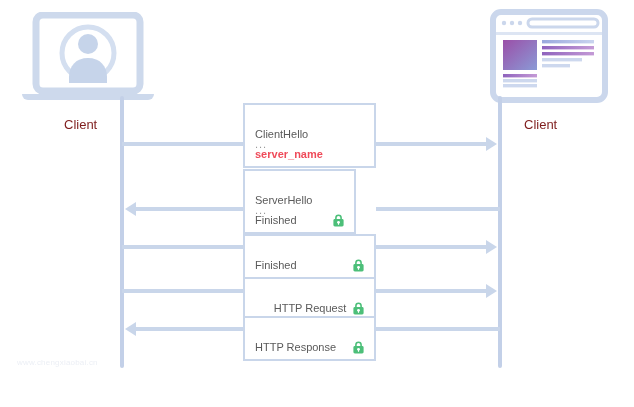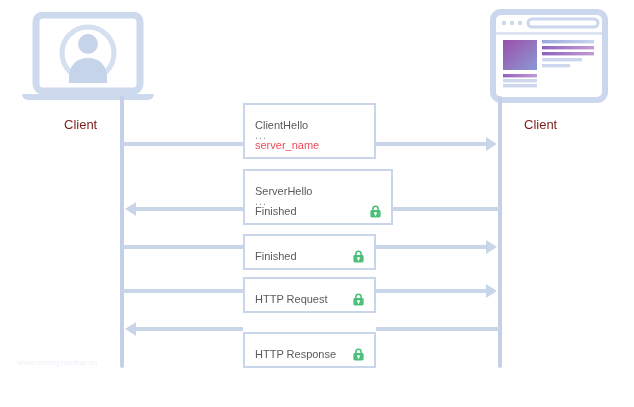--- a/index.html
+++ b/index.html
@@ -69,38 +69,38 @@
     border-bottom: 7px solid transparent;
     border-right: 11px solid #c9d6ea;
   }
 
   
   .msg-box {
     position: absolute;
     box-sizing: border-box;
     background: #ffffff;
     border: 2px solid #c9d6ea;
-    padding: 14px 9px 5px 10px;
+    padding: 23px 9px 5px 10px;
     font-size: 11px;
     line-height: 13px;
     color: #5a5a5a;
     font-family: "Liberation Sans", sans-serif;
   }
   .msg-line {
     position: relative;
     white-space: nowrap;
   }
   .msg-line.dots {
     color: #9a9a9a;
     font-size: 11px;
     line-height: 7px;
     height: 7px;
     letter-spacing: 1px;
   }
-  .msg-line.highlight { color: #ef4b5a; }
+  .msg-line.highlight { color: #ef4b5a; font-weight: bold; }
 
   .lock-icon {
     position: absolute;
     right: 0px;
     top: 0px;
     width: 13px;
     height: 13px;
   }
 
   
@@ -191,21 +191,21 @@
       <div class="msg-box" style="left: 243px; top: 103px; width: 133px;">
         <div class="msg-line">ClientHello</div>
         <div class="msg-line dots">...</div>
         <div class="msg-line highlight">server_name</div>
       </div>
       <div class="msg-row" style="top: 207px;">
         <div class="wire" style="left: 136px; width: 107px;"></div>
         <div class="wire" style="left: 376px; width: 124px;"></div>
         <div class="arrow-head left" style="left: 125px;"></div>
       </div>
-      <div class="msg-box" style="left: 243px; top: 169px; width: 150px;">
+      <div class="msg-box" style="left: 243px; top: 169px; width: 113px;">
         <div class="msg-line">ServerHello</div>
         <div class="msg-line dots">...</div>
         <div class="msg-line">Finished<span class="lock-icon">
   <svg viewBox="0 0 14 14" width="13" height="13" xmlns="http://www.w3.org/2000/svg">
     <rect x="1.5" y="5.5" width="11" height="8" rx="1.6" ry="1.6" fill="#4cbf79"></rect>
     <path d="M4.2 5.8 V4.1 a2.8 2.8 0 0 1 5.6 0 V5.8" fill="none" stroke="#4cbf79" stroke-width="1.7"></path>
     <circle cx="7" cy="9" r="1.5" fill="#ffffff"></circle>
     <rect x="6.4" y="9" width="1.2" height="2.6" fill="#ffffff"></rect>
   </svg></span></div>
       </div>
@@ -221,35 +221,35 @@
     <path d="M4.2 5.8 V4.1 a2.8 2.8 0 0 1 5.6 0 V5.8" fill="none" stroke="#4cbf79" stroke-width="1.7"></path>
     <circle cx="7" cy="9" r="1.5" fill="#ffffff"></circle>
     <rect x="6.4" y="9" width="1.2" height="2.6" fill="#ffffff"></rect>
   </svg></span></div>
       </div>
       <div class="msg-row" style="top: 289px;">
         <div class="wire" style="left: 122px; width: 121px;"></div>
         <div class="wire" style="left: 376px; width: 110px;"></div>
         <div class="arrow-head right" style="left: 486px;"></div>
       </div>
-      <div class="msg-box" style="left: 243px; top: 277px; width: 133px;">
+      <div class="msg-box" style="left: 243px; top: 277px; width: 133px; text-align: center;">
         <div class="msg-line">HTTP Request<span class="lock-icon">
   <svg viewBox="0 0 14 14" width="13" height="13" xmlns="http://www.w3.org/2000/svg">
     <rect x="1.5" y="5.5" width="11" height="8" rx="1.6" ry="1.6" fill="#4cbf79"></rect>
     <path d="M4.2 5.8 V4.1 a2.8 2.8 0 0 1 5.6 0 V5.8" fill="none" stroke="#4cbf79" stroke-width="1.7"></path>
     <circle cx="7" cy="9" r="1.5" fill="#ffffff"></circle>
     <rect x="6.4" y="9" width="1.2" height="2.6" fill="#ffffff"></rect>
   </svg></span></div>
       </div>
       <div class="msg-row" style="top: 327px;">
         <div class="wire" style="left: 136px; width: 107px;"></div>
         <div class="wire" style="left: 376px; width: 124px;"></div>
         <div class="arrow-head left" style="left: 125px;"></div>
       </div>
-      <div class="msg-box" style="left: 243px; top: 332px; width: 133px;">
+      <div class="msg-box" style="left: 243px; top: 316px; width: 133px;">
         <div class="msg-line">HTTP Response<span class="lock-icon">
   <svg viewBox="0 0 14 14" width="13" height="13" xmlns="http://www.w3.org/2000/svg">
     <rect x="1.5" y="5.5" width="11" height="8" rx="1.6" ry="1.6" fill="#4cbf79"></rect>
     <path d="M4.2 5.8 V4.1 a2.8 2.8 0 0 1 5.6 0 V5.8" fill="none" stroke="#4cbf79" stroke-width="1.7"></path>
     <circle cx="7" cy="9" r="1.5" fill="#ffffff"></circle>
     <rect x="6.4" y="9" width="1.2" height="2.6" fill="#ffffff"></rect>
   </svg></span></div>
       </div>
     </div>
 

